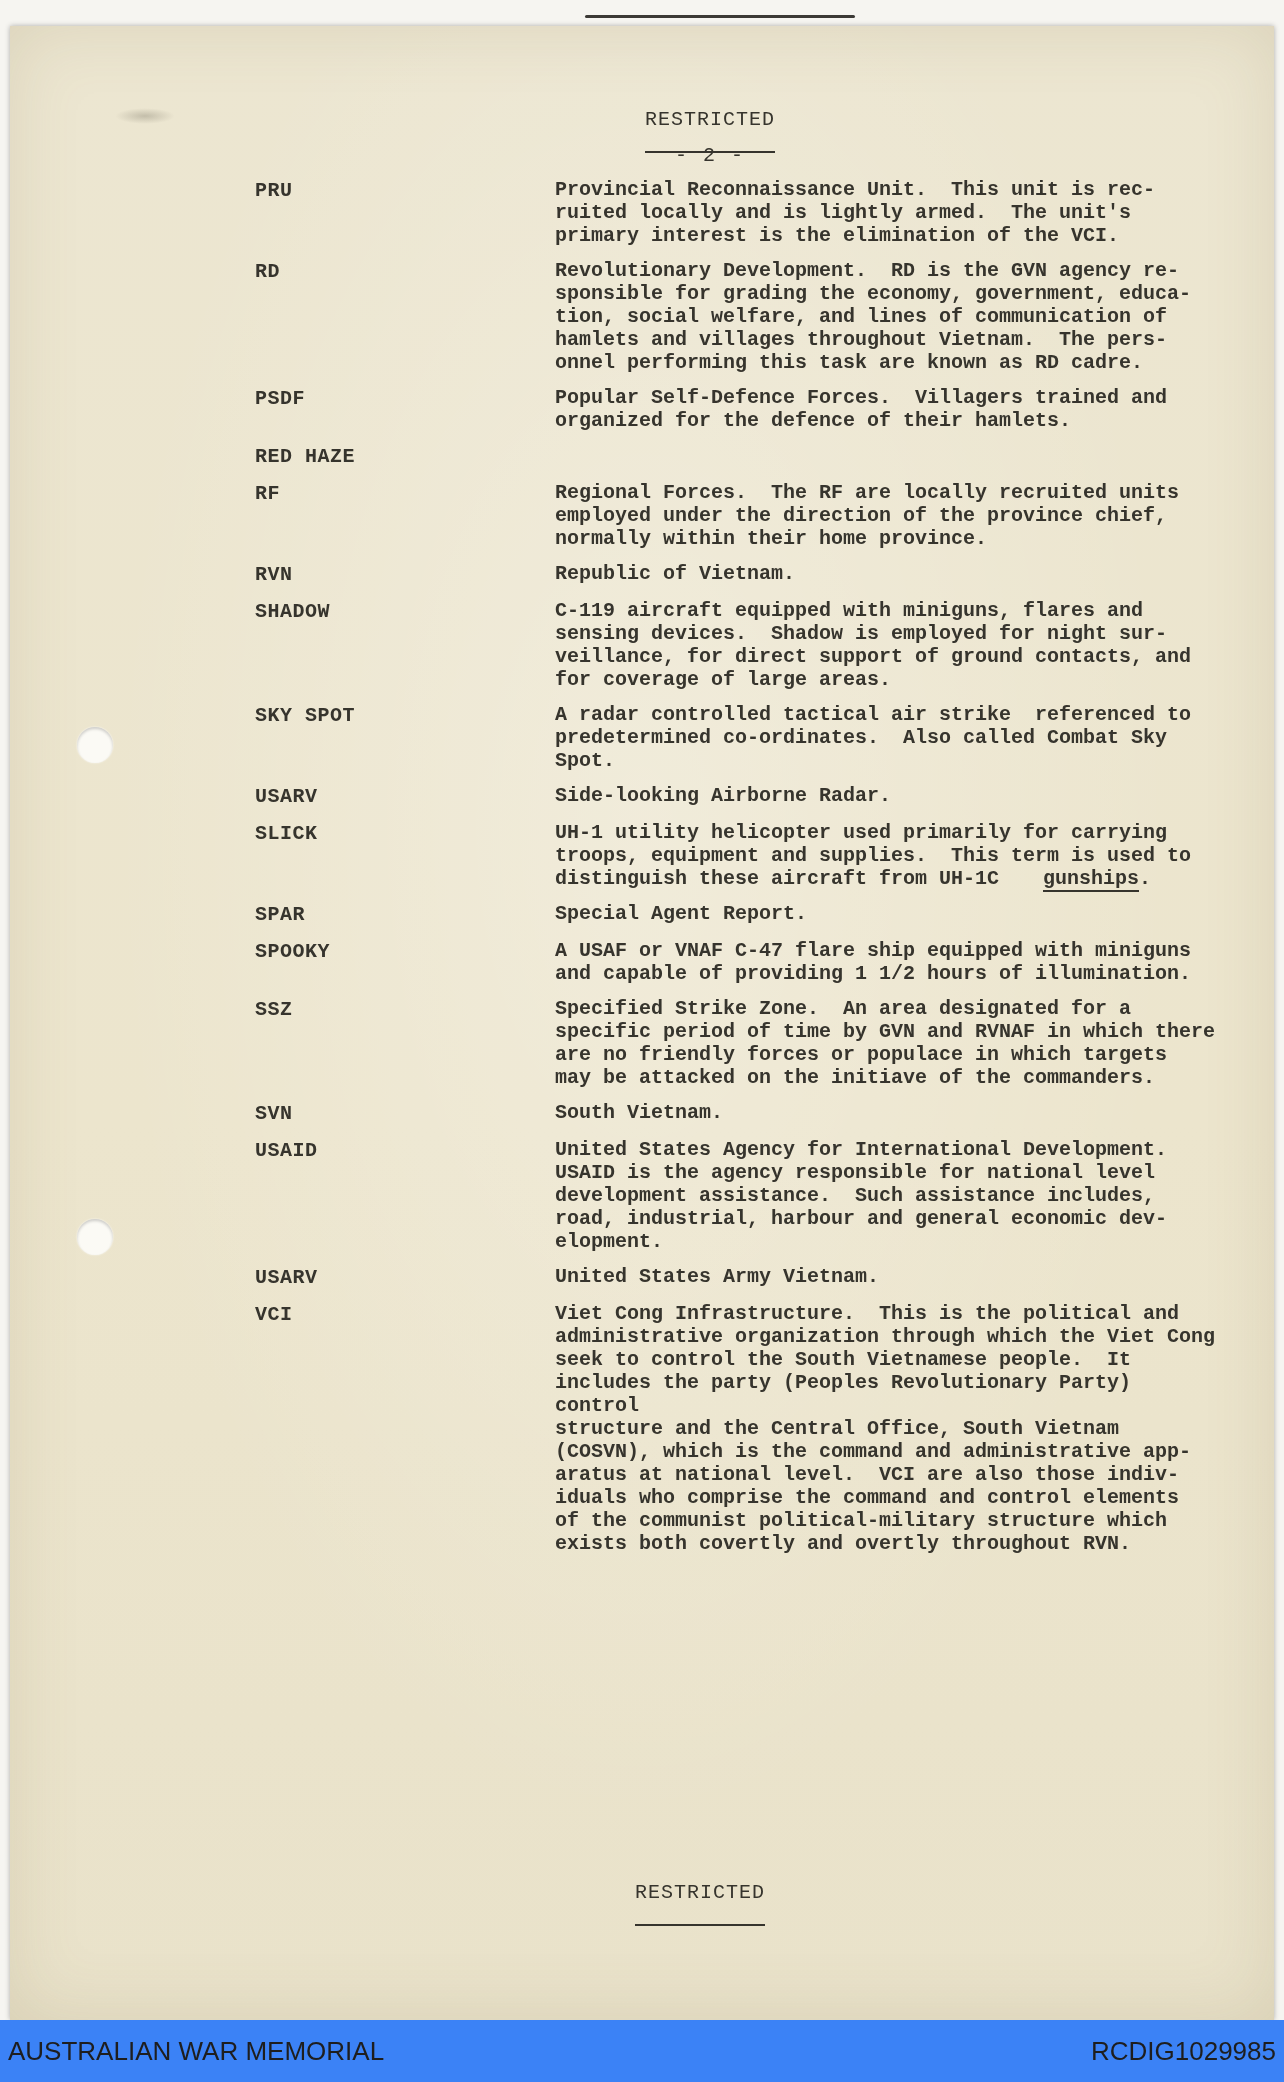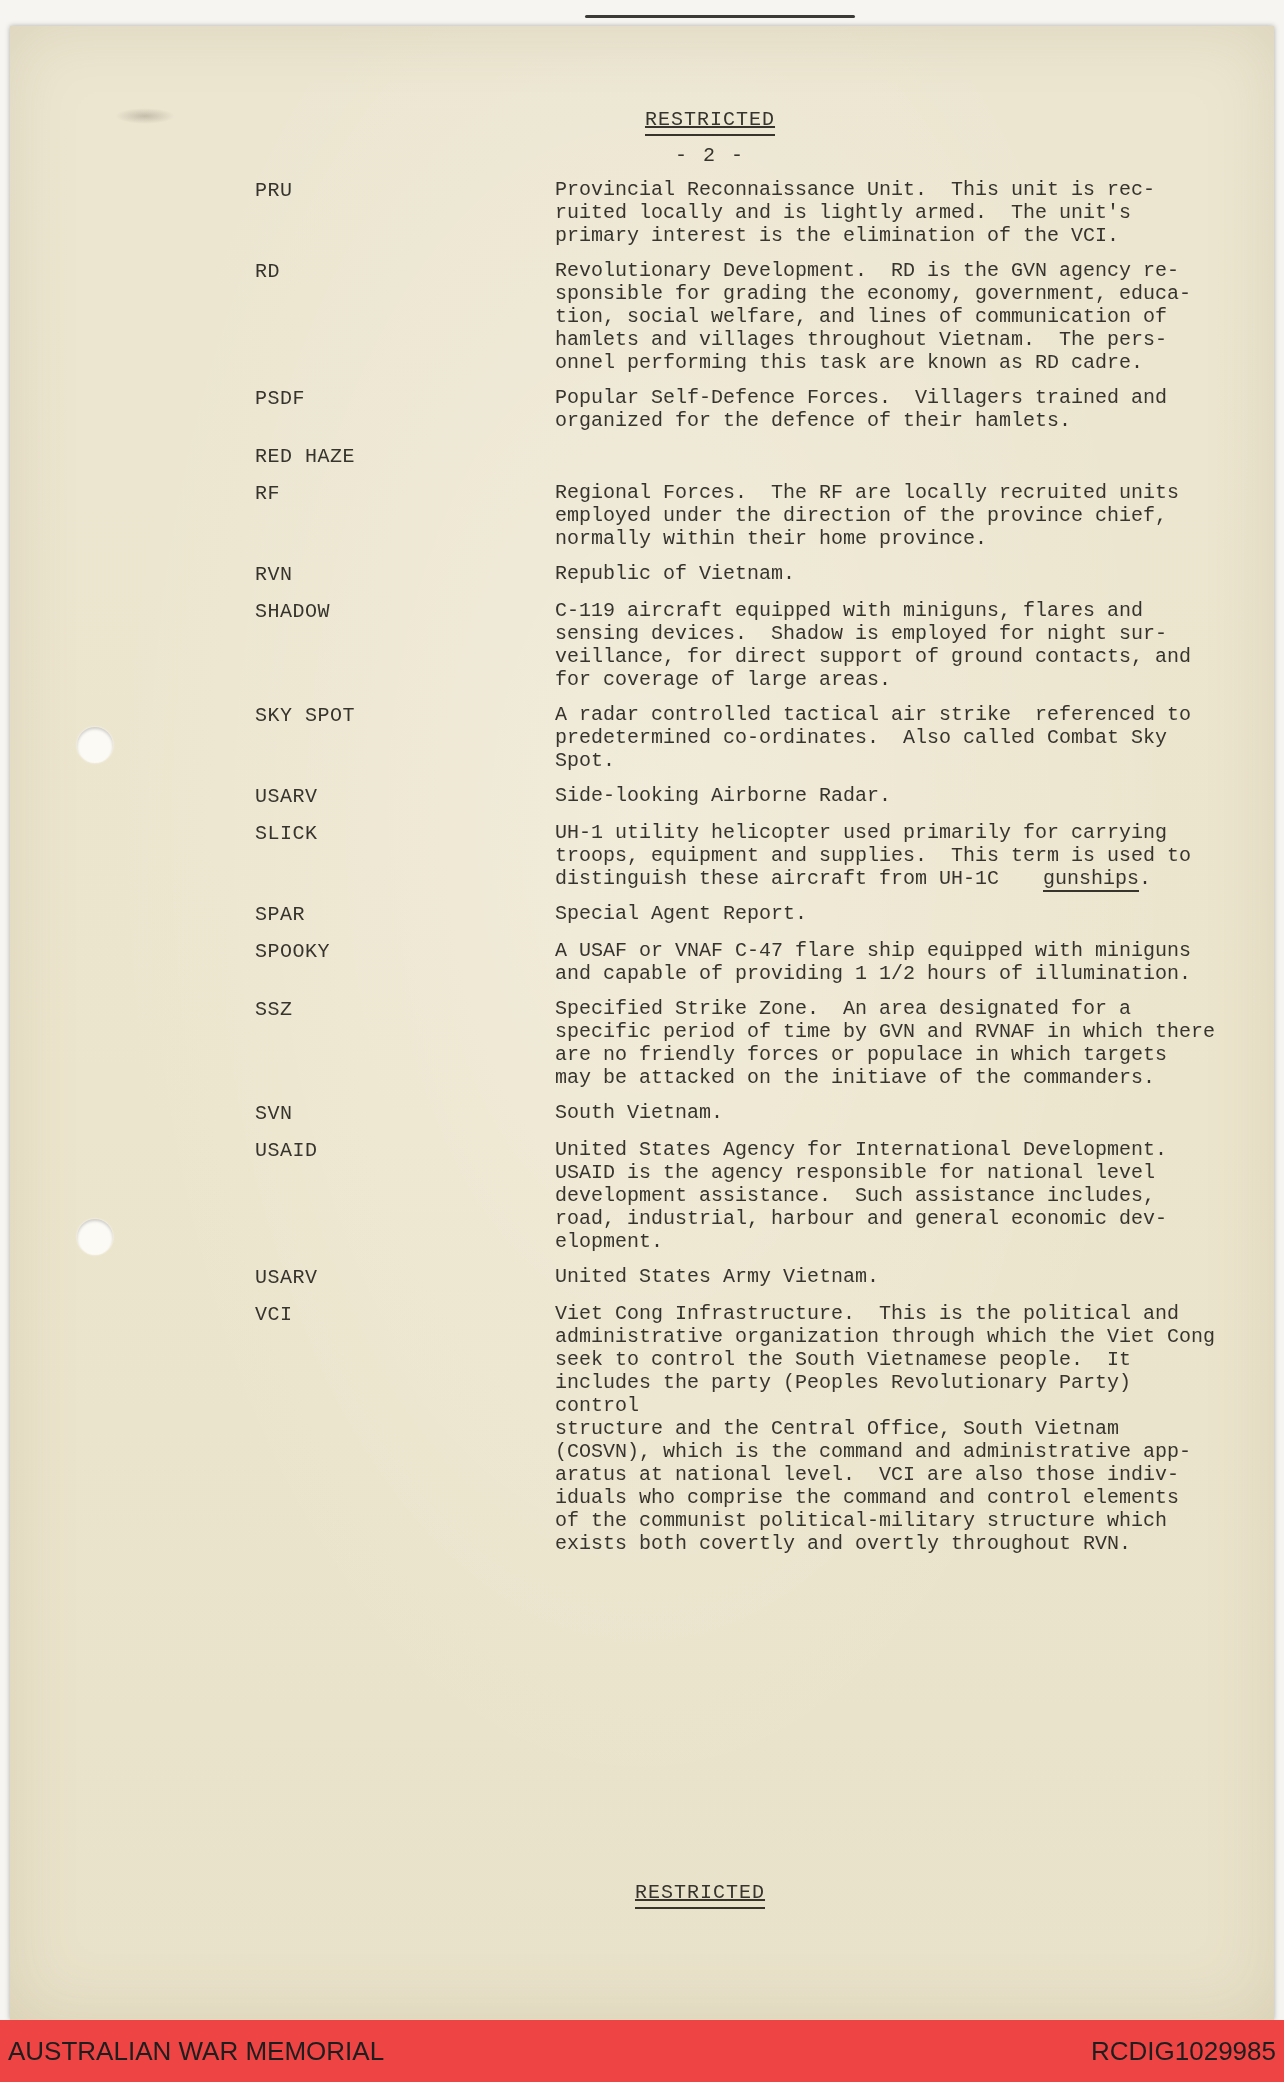--- a/index.html
+++ b/index.html
@@ -72,38 +72,38 @@
     left: 250px;
     width: 900px;
     text-align: center;
     font-size: 20px;
     letter-spacing: 1px;
   }
   .classification-top .inner,
   .classification-bottom .inner {
     display: inline-block;
     border-bottom: 2px solid #36342d;
-    padding-bottom: 3px;
-    text-decoration: underline;
+    padding-bottom: 20px;
   }
   .page-number {
     position: absolute;
     top: 118px;
     left: 250px;
     width: 900px;
     text-align: center;
     font-size: 20px;
     letter-spacing: 2px;
   }
 
   .glossary {
     position: absolute;
     top: 152px;
     left: 245px;
     right: 49px;
+    font-weight: bold;
   }
   .entry {
     display: grid;
     grid-template-columns: 300px 1fr;
     margin-bottom: 12px;
   }
   .term {
     font-size: 20px;
     line-height: 25px;
     letter-spacing: 0.5px;
@@ -130,21 +130,21 @@
     letter-spacing: 1px;
   }
 
   
   .footer-bar {
     position: absolute;
     left: 0;
     bottom: 0;
     width: 1284px;
     height: 62px;
-    background: #ef4444;
+    background: #3b82f6;
     display: flex;
     align-items: center;
     justify-content: space-between;
     box-sizing: border-box;
     padding: 0 8px;
     font-family: "Liberation Sans", "DejaVu Sans", sans-serif;
     font-size: 26px;
     color: #1e1e1e;
     gap: 33px;
   }

